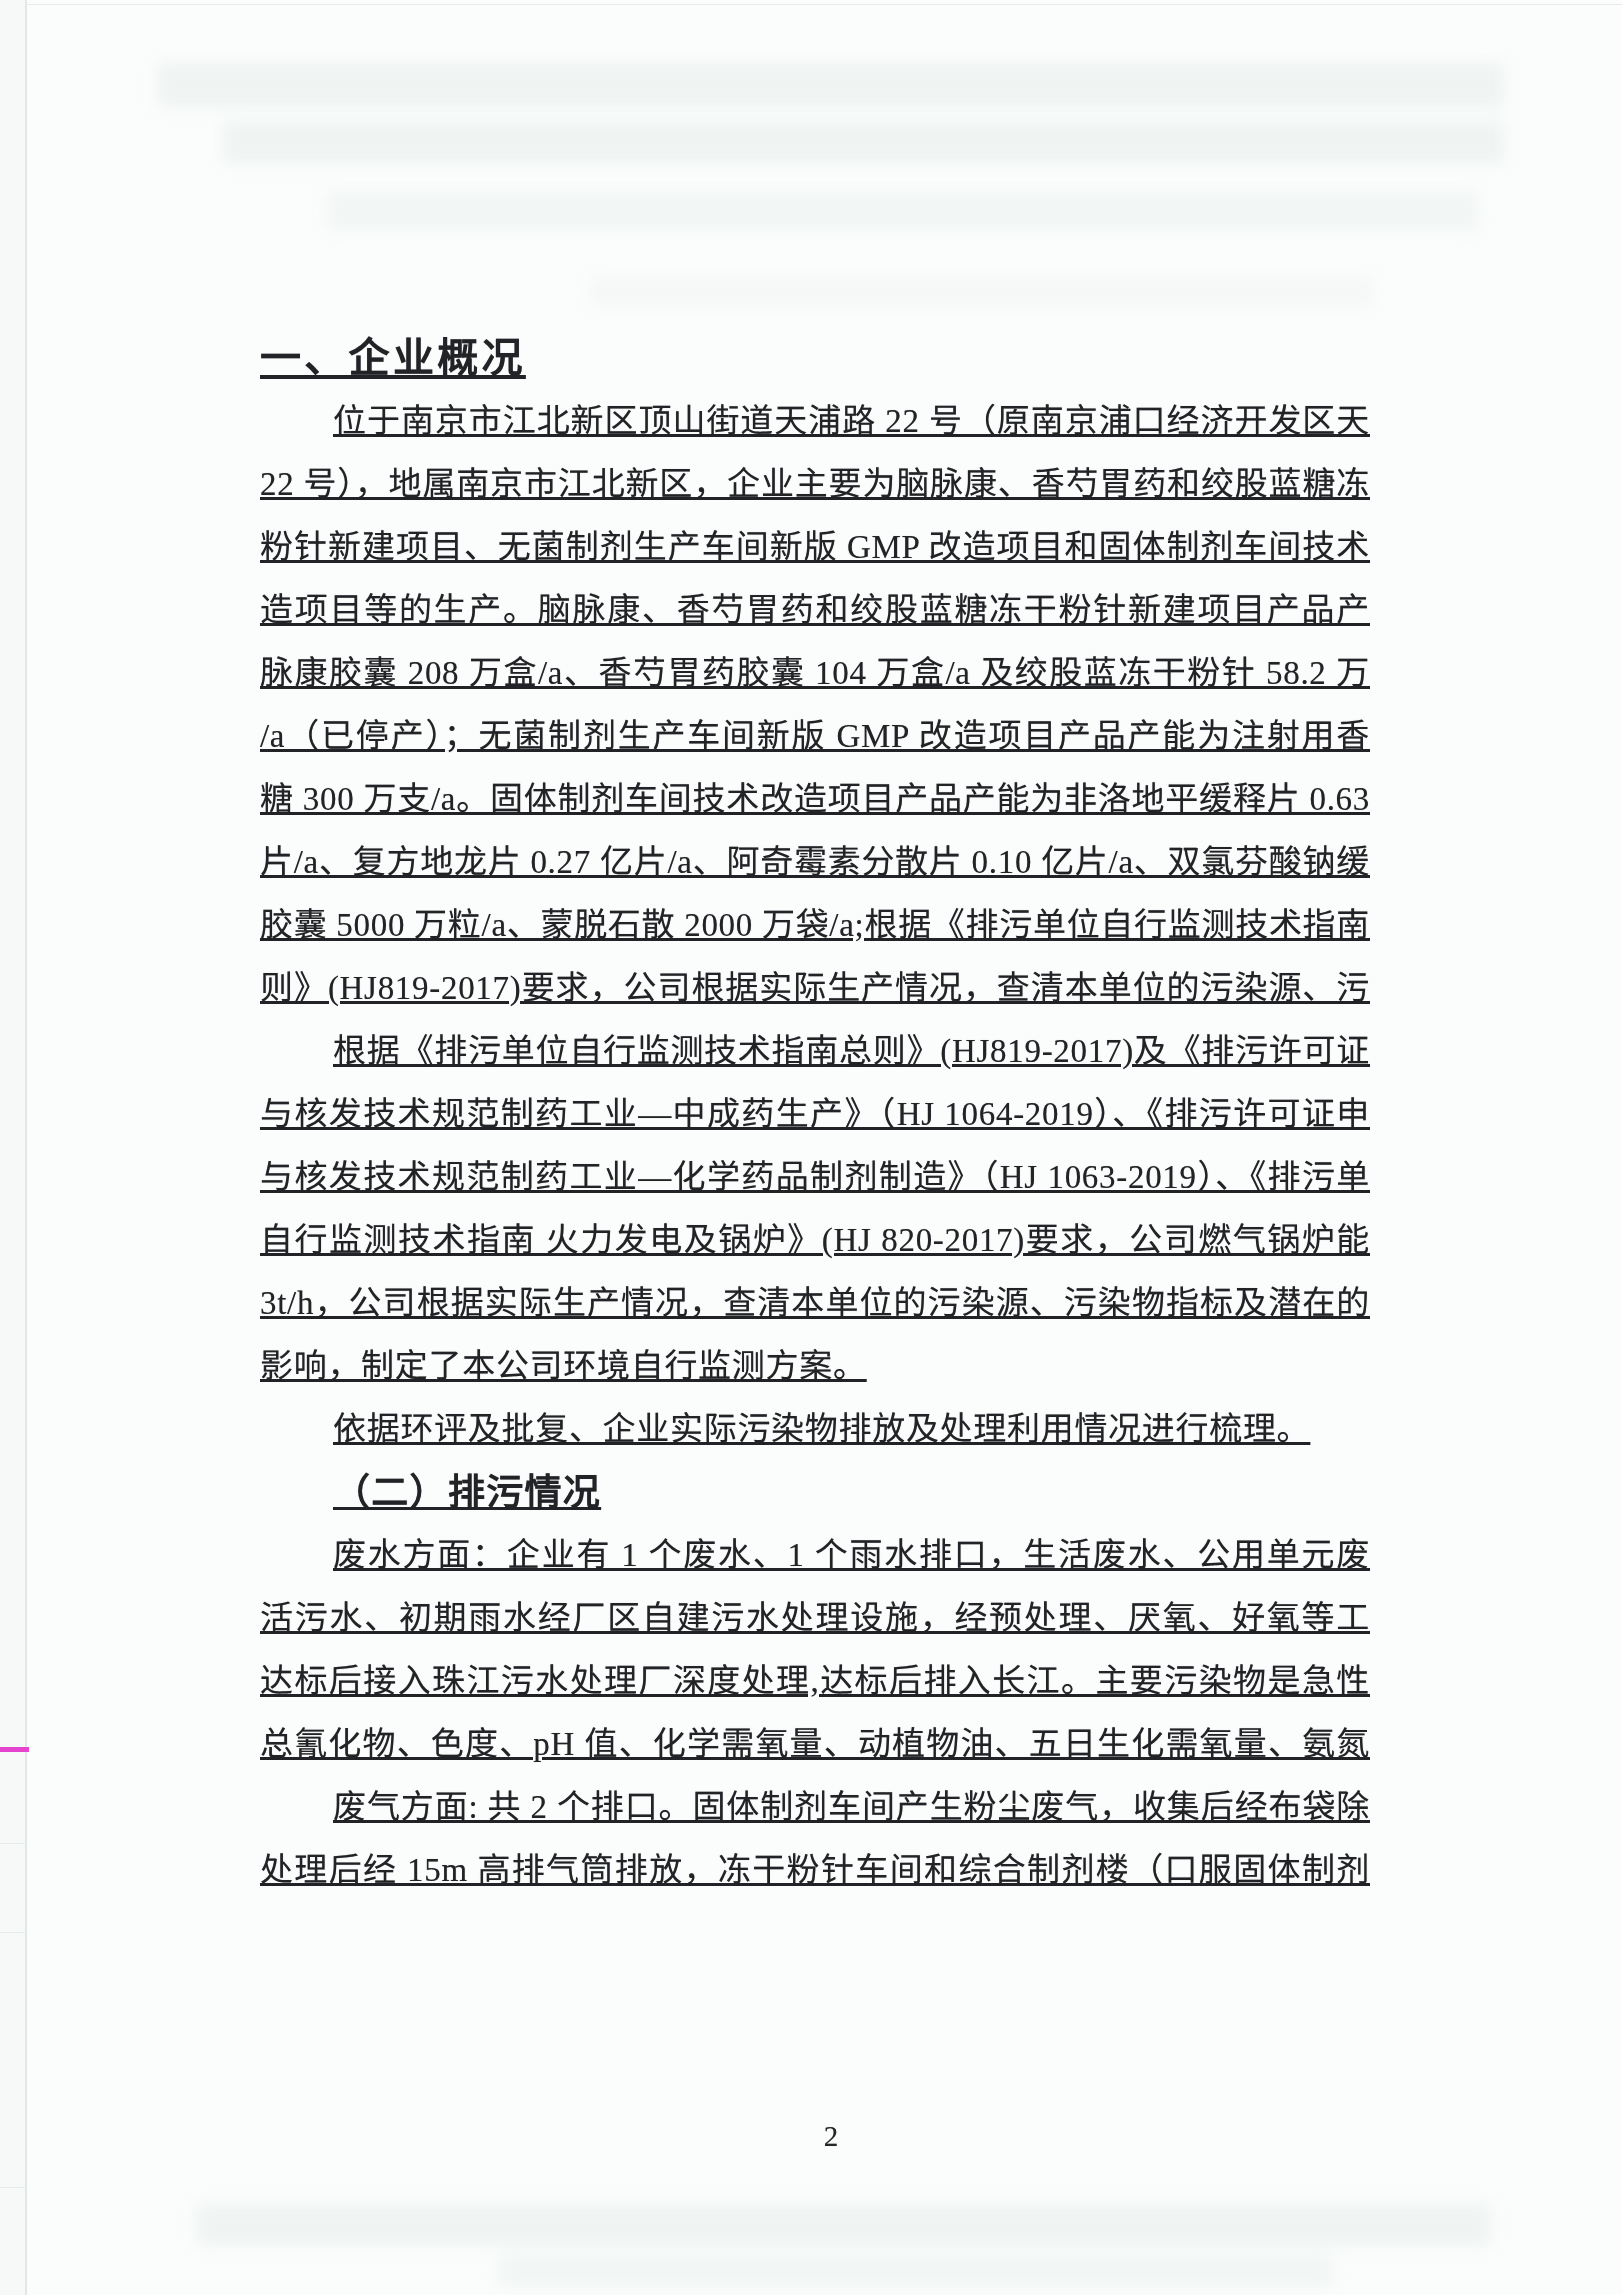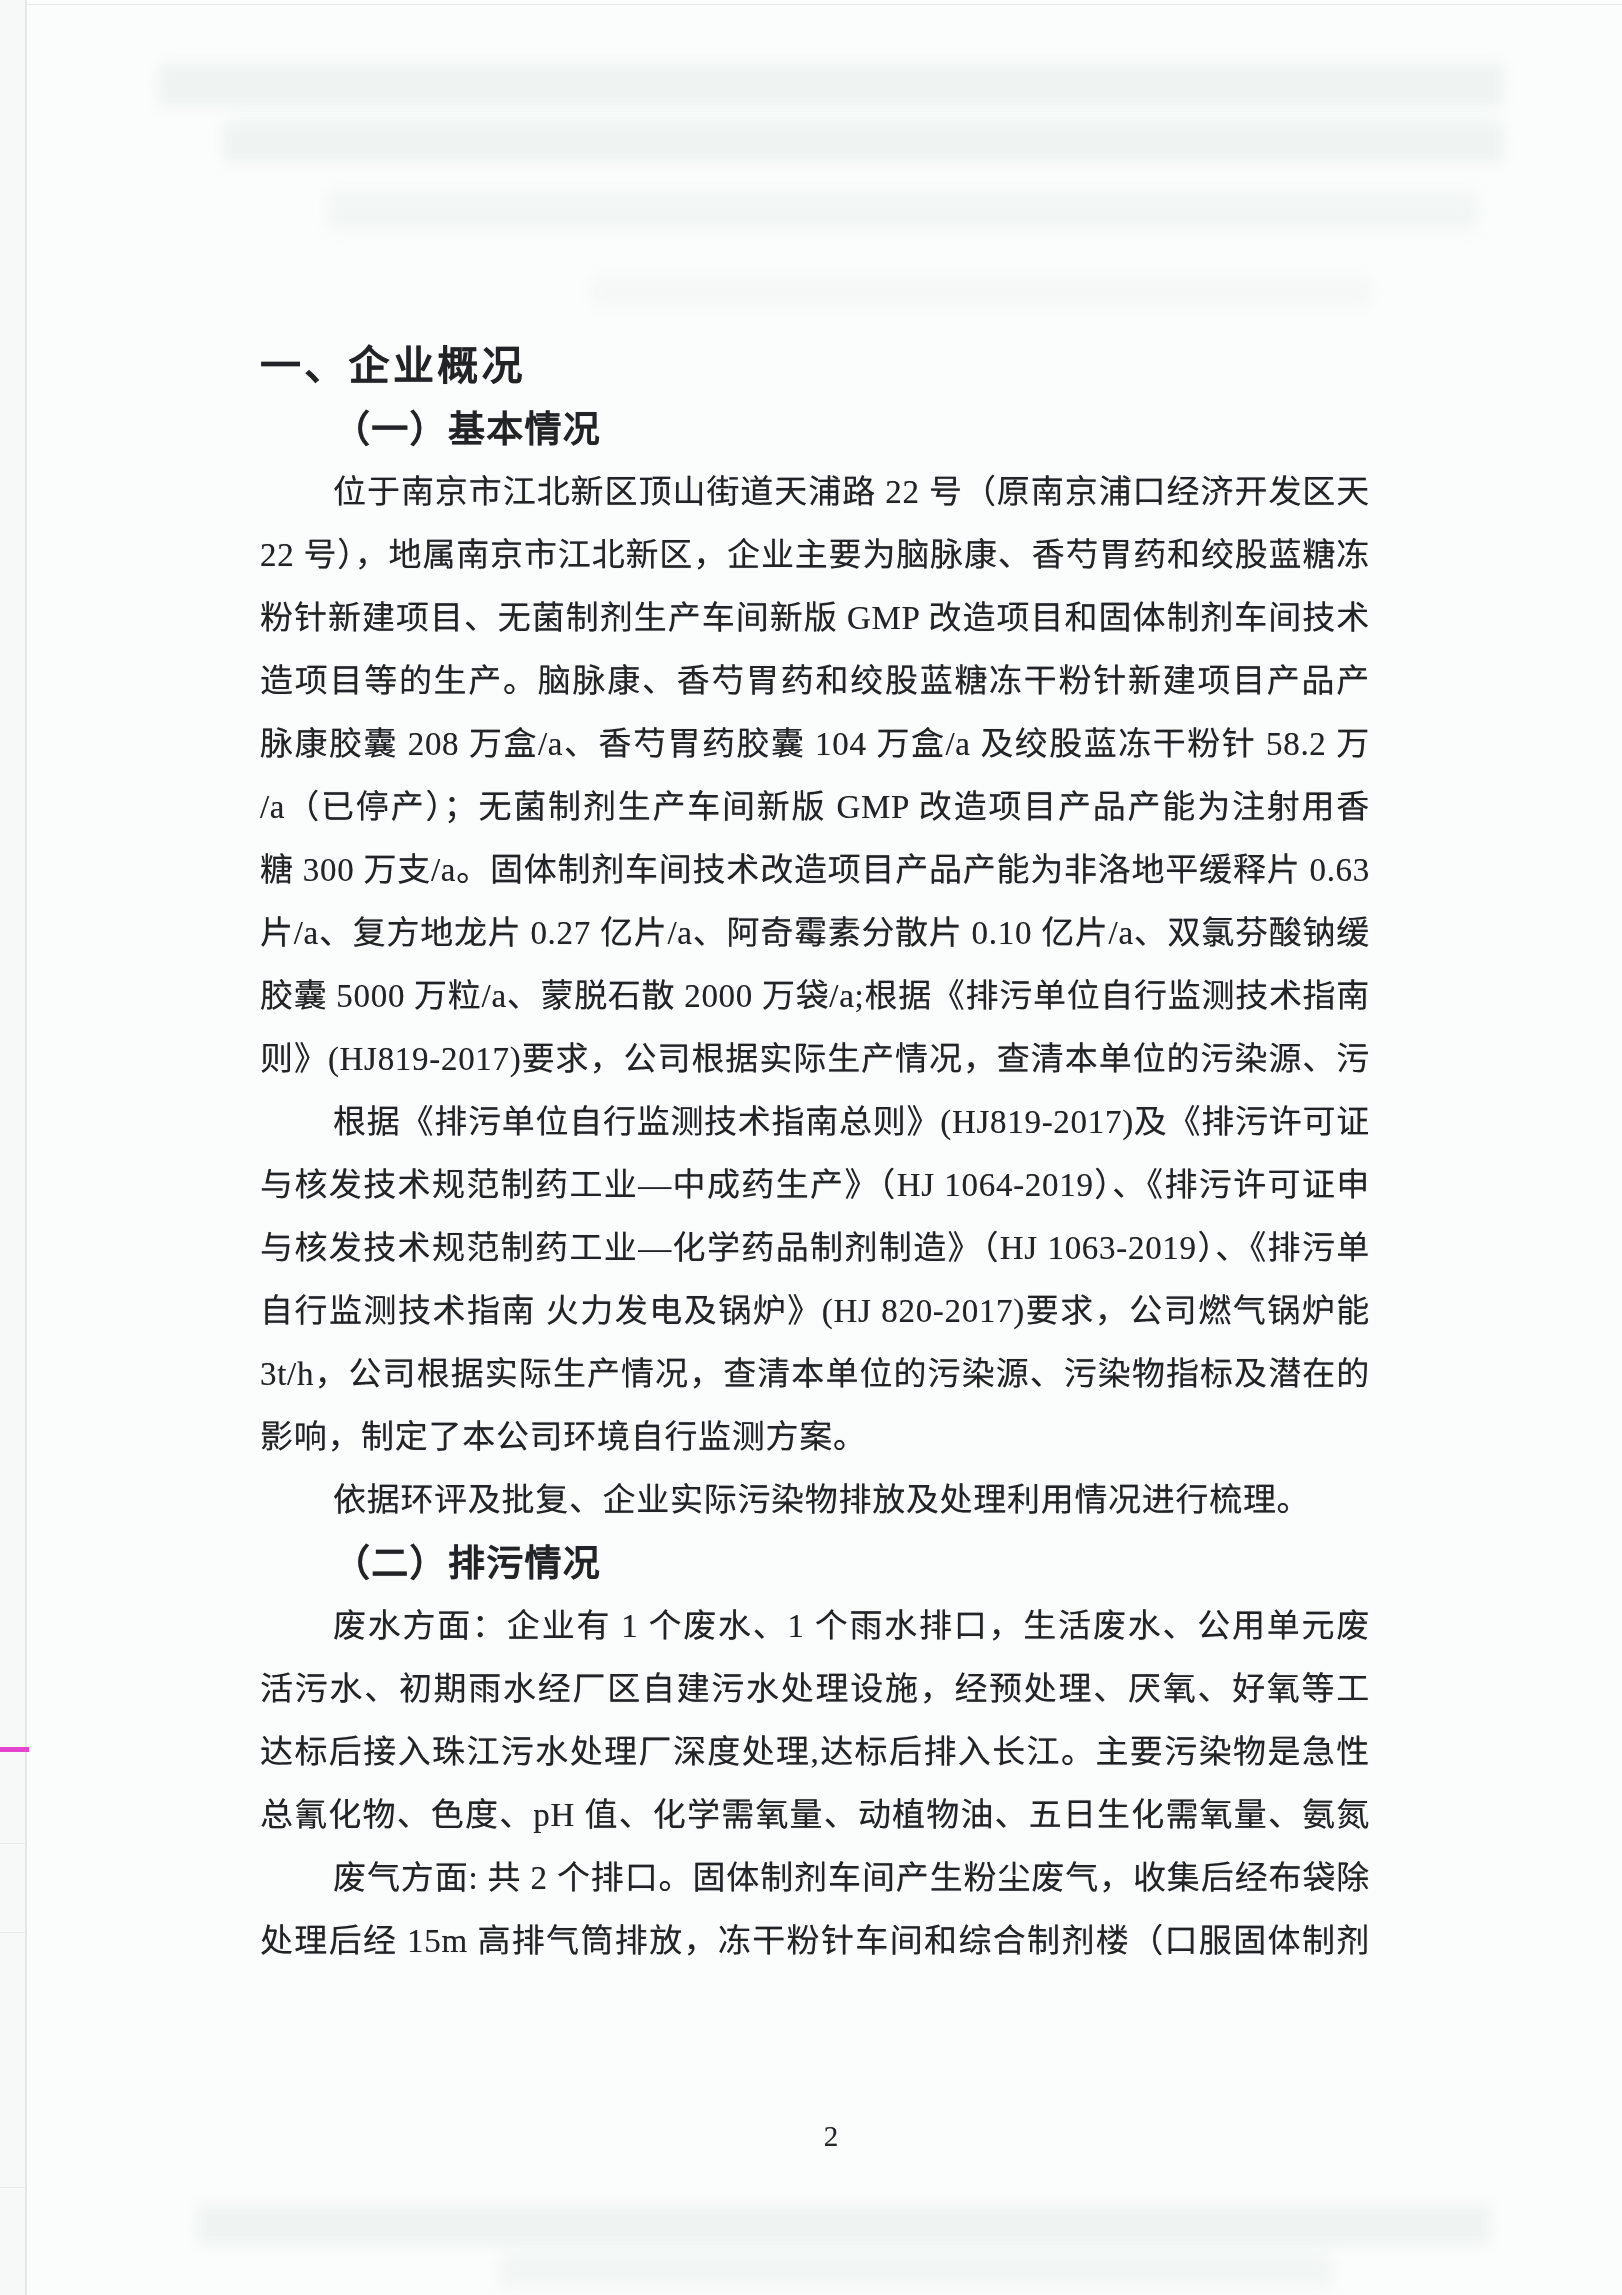--- a/index.html
+++ b/index.html
@@ -19,21 +19,21 @@
   .t1{top:1843px;} .t2{top:1932px;} .t3{top:2187px;}
   
   .ghost{position:absolute;background:rgba(197,209,205,0.20);filter:blur(7.9px);border-radius:5.2px;}
   .g1{left:157px;top:62px;width:1348px;height:46px;}
   .g2{left:222px;top:121px;width:1283px;height:43px;}
   .g3{left:327px;top:190px;width:1152px;height:41px;opacity:.8;}
   .g4{left:589px;top:275px;width:785px;height:33px;opacity:.55;}
   .g5{left:196px;top:2204px;width:1296px;height:42px;}
   .g6{left:497px;top:2254px;width:838px;height:34px;opacity:.8;}
   
-  .textblock{position:absolute;left:260px;top:335px;width:1110px;}
+  .textblock{position:absolute;left:260px;top:327px;width:1110px;text-decoration:underline;}
   .line{
     height:63px;line-height:63px;font-size:33px;letter-spacing:0.7px;
     text-shadow:0 0 0.7px rgba(30,32,34,0.45);
     overflow:hidden;
   }
   .j{text-align:justify;text-align-last:justify;}
   .indent{padding-left:73px;}
   .heading{font-size:41px;font-weight:bold;letter-spacing:3.3px;}
   .subhead{font-size:37px;font-weight:bold;letter-spacing:1.3px;}
   .pagenum{
@@ -59,21 +59,20 @@
   <div class="ghost g2"></div>
   <div class="ghost g3"></div>
   <div class="ghost g4"></div>
   <div class="ghost g5"></div>
   <div class="ghost g6"></div>
 
   <div class="textblock">
 
     <div class="line heading">一、企业概况</div>
 
-    <div class="line subhead indent">（一）基本情况</div>
 
     <div class="line j indent">位于南京市江北新区顶山街道天浦路 22 号（原南京浦口经济开发区天浦路</div>
     <div class="line j">22 号），地属南京市江北新区，企业主要为脑脉康、香芍胃药和绞股蓝糖冻干</div>
     <div class="line j">粉针新建项目、无菌制剂生产车间新版 GMP 改造项目和固体制剂车间技术改</div>
     <div class="line j">造项目等的生产。脑脉康、香芍胃药和绞股蓝糖冻干粉针新建项目产品产能为脑</div>
     <div class="line j">脉康胶囊 208 万盒/a、香芍胃药胶囊 104 万盒/a 及绞股蓝冻干粉针 58.2 万支</div>
     <div class="line j">/a（已停产）；无菌制剂生产车间新版 GMP 改造项目产品产能为注射用香菇多</div>
     <div class="line j">糖 300 万支/a。固体制剂车间技术改造项目产品产能为非洛地平缓释片 0.63 亿</div>
     <div class="line j">片/a、复方地龙片 0.27 亿片/a、阿奇霉素分散片 0.10 亿片/a、双氯芬酸钠缓释</div>
     <div class="line j">胶囊 5000 万粒/a、蒙脱石散 2000 万袋/a;根据《排污单位自行监测技术指南 总</div>

